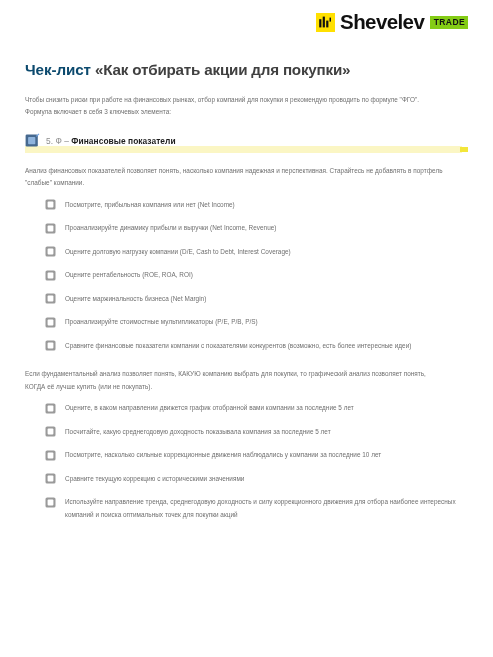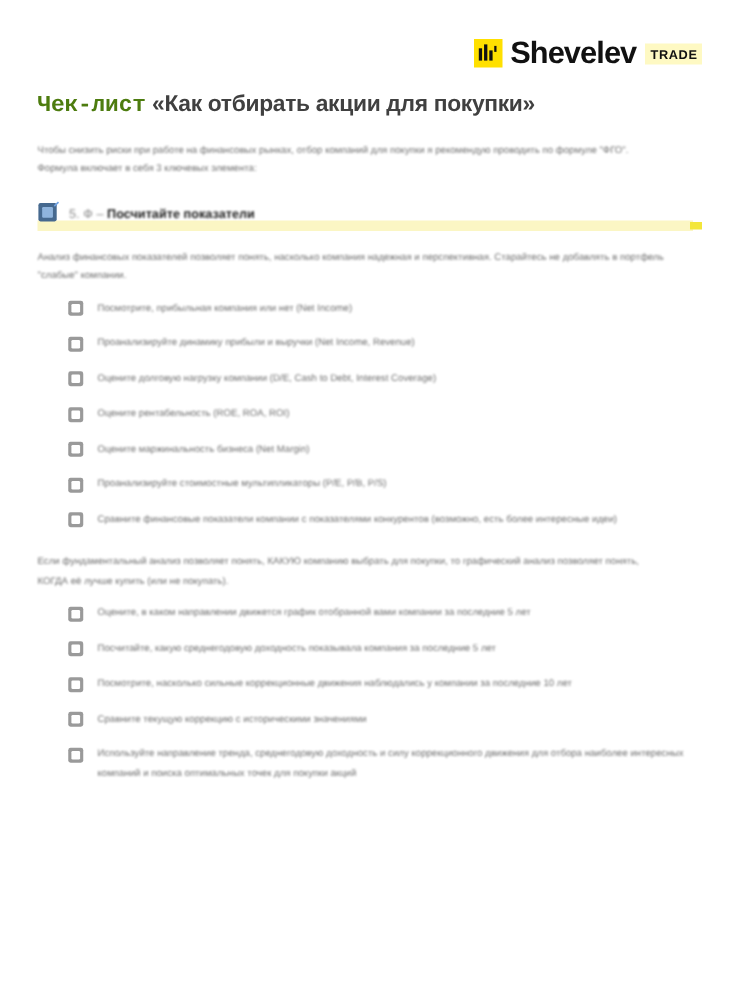--- a/index.html
+++ b/index.html
@@ -23,21 +23,21 @@
     height: 657px;
     background: #ffffff;
     box-sizing: border-box;
     padding: 0 25px;
   }
 
   
   .logo-row {
     display: flex;
     justify-content: flex-end;
-    align-items: flex-end;
+    align-items: flex-start;
     height: 46px;
     padding-top: 12px;
     box-sizing: border-box;
   }
   .logo {
     display: flex;
     align-items: center;
     gap: 5px;
   }
   .logo-mark {
@@ -51,43 +51,42 @@
   .logo-mark svg { display: block; }
   .logo-word {
     font-size: 20.5px;
     font-weight: bold;
     letter-spacing: -0.6px;
     color: #111111;
     line-height: 1;
     white-space: nowrap;
   }
   .logo-badge {
-    background: #fef9c3;
+    background: #84cc16;
     color: #111111;
     font-size: 8.5px;
     font-weight: bold;
     letter-spacing: 0.4px;
     padding: 2.5px 3px 2.5px 3.5px;
     line-height: 1;
     margin-left: 1px;
     white-space: nowrap;
   }
 
   
   .doc-title {
     margin-top: 14px;
     font-size: 15.2px;
     line-height: 1.25;
     white-space: nowrap;
   }
   .doc-title .t-light {
-    color: #4d7c0f;
+    color: #0c4a6e;
     font-weight: bold;
     letter-spacing: -0.1px;
-    font-family: Liberation Mono, monospace;
   }
   .doc-title .t-dark {
     color: #404040;
     font-weight: bold;
     letter-spacing: -0.2px;
   }
 
   
   .para {
     color: #6f6f6f;
@@ -226,21 +225,21 @@
       <div class="sec-head-inner">
         <span class="sec-icon">
           <svg width="15" height="15" viewBox="0 0 15 15" aria-hidden="true">
             <rect x="0.6" y="1.4" width="12.2" height="12.2" rx="1.4" fill="#46698f"></rect>
             <rect x="3.1" y="4.0" width="7.2" height="7.2" rx="0.8" fill="#8fb4dd"></rect>
             <path d="M11.2 3.4 L14.0 0.8" stroke="#6ea0e0" stroke-width="1.1" fill="none"></path>
           </svg>
         </span>
         <span class="sec-title">
           <span class="num">5. Ф –</span>
-          <span>Посчитайте показатели</span>
+          <span>Финансовые показатели</span>
         </span>
       </div>
     </div>
 
     <p class="para sec-intro">Анализ финансовых показателей позволяет понять, насколько компания надежная и перспективная. Старайтесь не добавлять в портфель "слабые" компании.</p>
 
     <ul class="checklist">
       <li class="check-item">
         <span class="check-box">
           <svg width="11" height="11" viewBox="0 0 11 11" aria-hidden="true">

